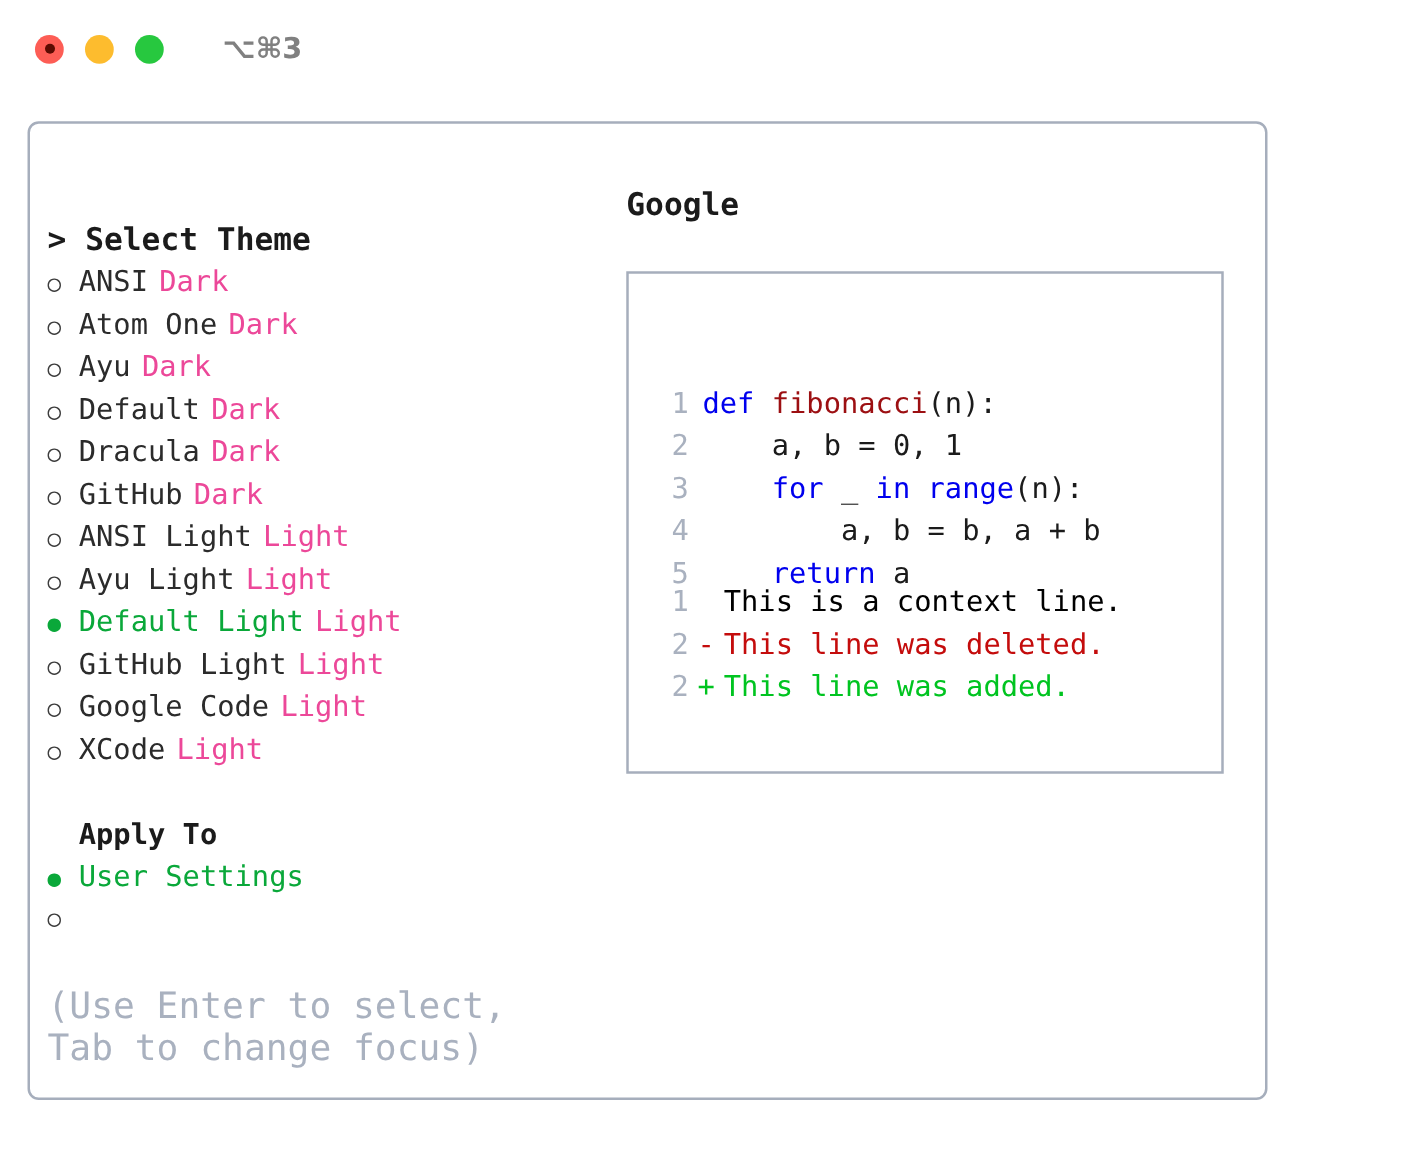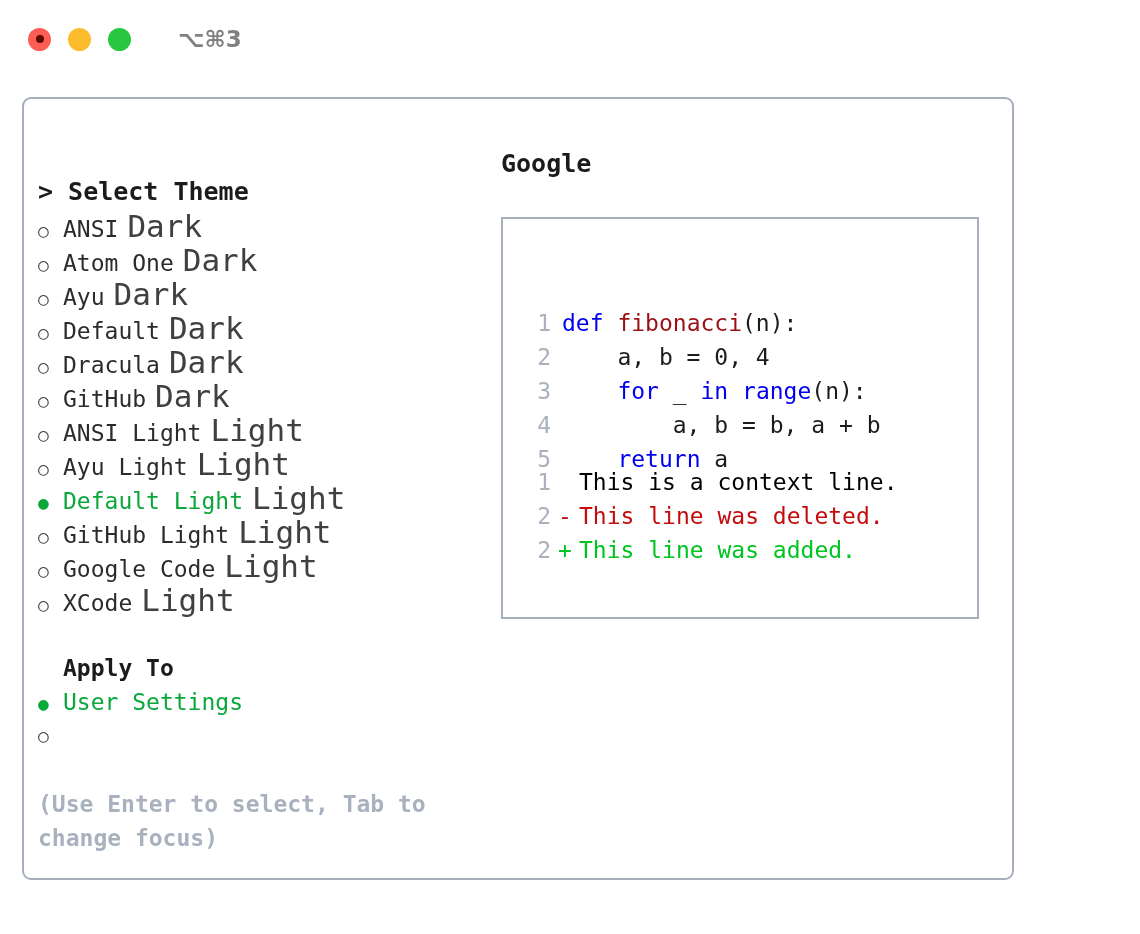--- a/index.html
+++ b/index.html
@@ -124,46 +124,45 @@
     line-height: 34px;
     display: inline-block;
   }
   .opt-row.selected .opt-marker { color: #0aa83a; }
   .opt-label {
     color: #2b2b2b;
     font-size: 23px;
   }
   .opt-row.selected .opt-label { color: #0aa83a; }
   .opt-suffix {
-    color: #404040;
-    font-size: 31px;
+    color: #ec4899;
+    font-size: 23px;
     padding-left: 9px;
   }
 
   
   .sub-header {
     font-size: 23px;
     font-weight: bold;
     color: #1b1b1b;
     line-height: 34px;
     height: 34px;
     padding-left: 25px;
     white-space: pre;
   }
 
   .spacer-row { height: 34px; }
 
   .hint {
     margin-top: 34px;
-    font-size: 23px;
+    font-size: 29px;
     color: #a9b1bf;
     line-height: 34px;
     width: 400px;
     white-space: normal;
-    font-weight: bold;
   }
 
   
   .right-col {
     position: absolute;
     left: 477px;
     top: 48px;
     width: 500px;
   }
   .preview-title {
@@ -271,21 +270,21 @@
           </div>
 
         <div class="hint">(Use Enter to select, Tab to change focus)</div>
       </div>
 
       <div class="right-col">
         <div class="preview-title">Google</div>
         <div class="preview-box">
           <div id="code-block">
               <div class="code-line"><span class="ln">1</span><span class="code-text"><span class="kw">def </span><span class="fn">fibonacci</span><span class="pl">(n):</span></span></div>
-              <div class="code-line"><span class="ln">2</span><span class="code-text"><span class="pl">    a, b = 0, 4</span></span></div>
+              <div class="code-line"><span class="ln">2</span><span class="code-text"><span class="pl">    a, b = 0, 1</span></span></div>
               <div class="code-line"><span class="ln">3</span><span class="code-text"><span class="pl">    </span><span class="kw">for</span><span class="pl"> _ </span><span class="kw">in</span><span class="pl"> </span><span class="kw">range</span><span class="pl">(n):</span></span></div>
               <div class="code-line"><span class="ln">4</span><span class="code-text"><span class="pl">        a, b = b, a + b</span></span></div>
               <div class="code-line"><span class="ln">5</span><span class="code-text"><span class="pl">    </span><span class="kw">return</span><span class="pl"> a</span></span></div>
             </div>
           <div class="diff-gap"></div>
           <div id="diff-block">
               <div class="code-line diff-context"><span class="ln">1</span><span class="marker"> </span><span class="diff-text">This is a context line.</span></div>
               <div class="code-line diff-del"><span class="ln">2</span><span class="marker">-</span><span class="diff-text">This line was deleted.</span></div>
               <div class="code-line diff-add"><span class="ln">2</span><span class="marker">+</span><span class="diff-text">This line was added.</span></div>
             </div>

